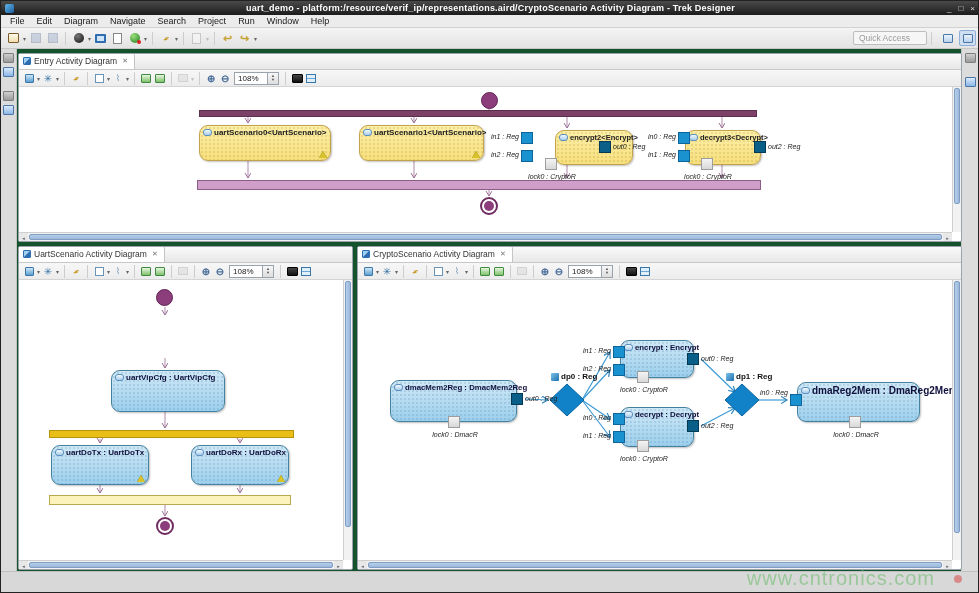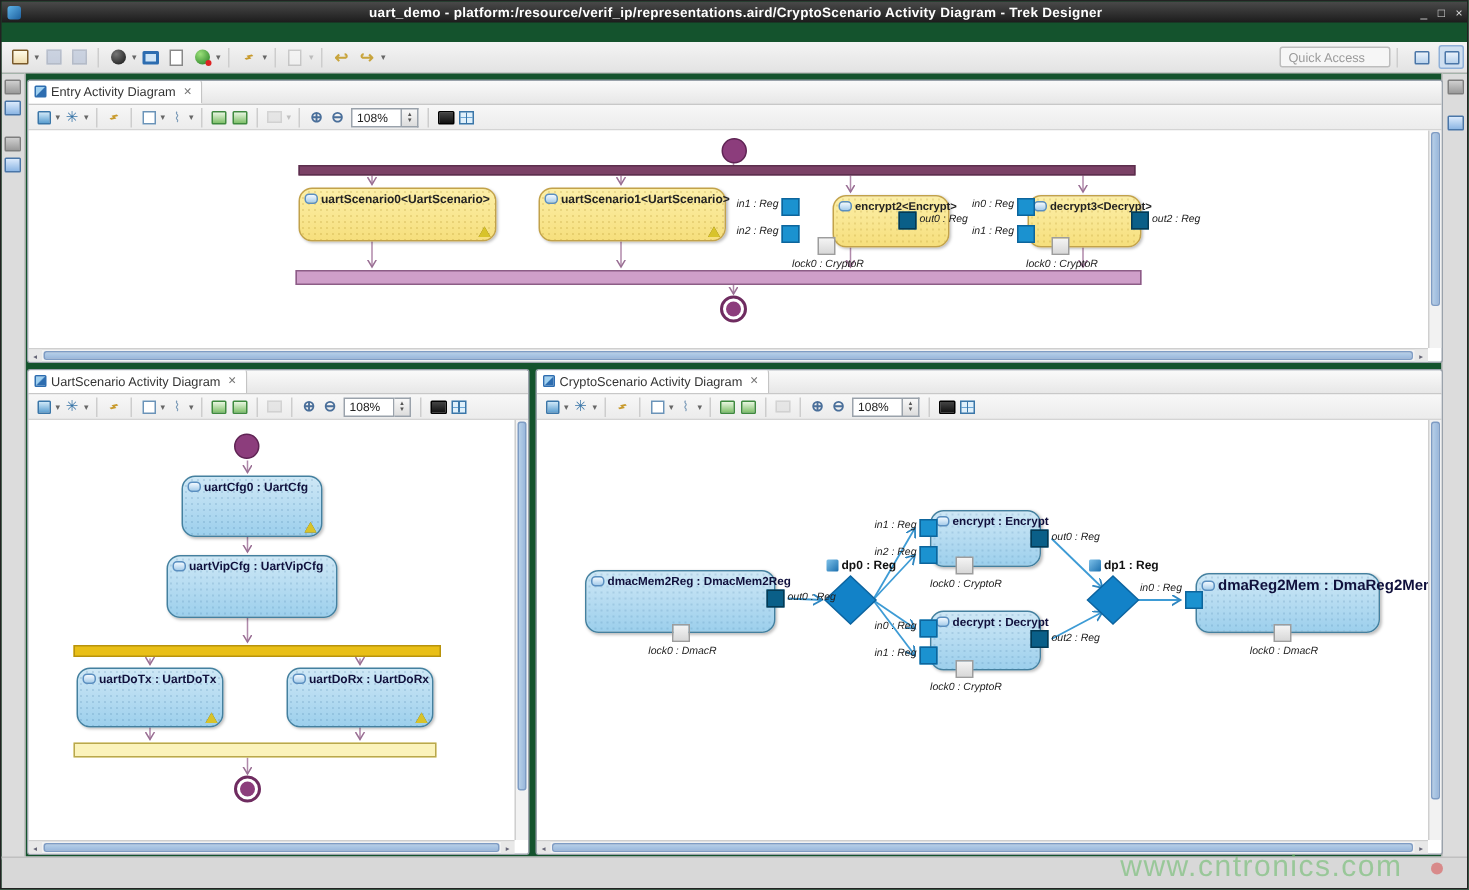--- a/index.html
+++ b/index.html
@@ -121,20 +121,31 @@
   <div class="titlebar">
     <div class="app-icon"></div>
     <div class="apptitle">uart_demo - platform:/resource/verif_ip/representations.aird/CryptoScenario Activity Diagram - Trek Designer</div>
     <div class="wincontrols">
       <span>_</span>
       <span>□</span>
       <span>×</span>
     </div>
   </div>
 
+  <div class="menubar">
+    <span class="menu-item">File</span>
+    <span class="menu-item">Edit</span>
+    <span class="menu-item">Diagram</span>
+    <span class="menu-item">Navigate</span>
+    <span class="menu-item">Search</span>
+    <span class="menu-item">Project</span>
+    <span class="menu-item">Run</span>
+    <span class="menu-item">Window</span>
+    <span class="menu-item">Help</span>
+  </div>
 
   <div class="maintoolbar">
     <span class="tbtn">
         <span class="glyph-new"></span>
       </span>
     <span class="caret">▾</span>
     <span class="tbtn dim">
         <span class="glyph-save"></span>
       </span>
     <span class="tbtn dim">
@@ -421,27 +432,20 @@
           <line x1="81" y1="159" x2="81" y2="163" marker-end="url(#mU)"></line>
           <line x1="221" y1="159" x2="221" y2="163" marker-end="url(#mU)"></line>
           <line x1="81" y1="205" x2="81" y2="213" marker-end="url(#mU)"></line>
           <line x1="221" y1="205" x2="221" y2="213" marker-end="url(#mU)"></line>
           <line x1="146" y1="225" x2="146" y2="236" marker-end="url(#mU)"></line>
         </g>
       </svg>
 
       <div class="initialnode" style="left:137px; top:9px;"></div>
 
-      <div class="node node-blue" style="left:102px; top:37px; width:94px; height:41px;">
-        <div class="node-head">
-            <span class="cloudicon"></span>
-            <span>uartCfg0 : UartCfg</span>
-          </div>
-        <div class="warn"></div>
-      </div>
 
       <div class="node node-blue" style="left:92px; top:90px; width:114px; height:42px;">
         <div class="node-head">
             <span class="cloudicon"></span>
             <span>uartVipCfg : UartVipCfg</span>
           </div>
       </div>
 
       <div class="bar bar-gold" style="left:30px; top:150px; width:245px; height:8px;"></div>
 

